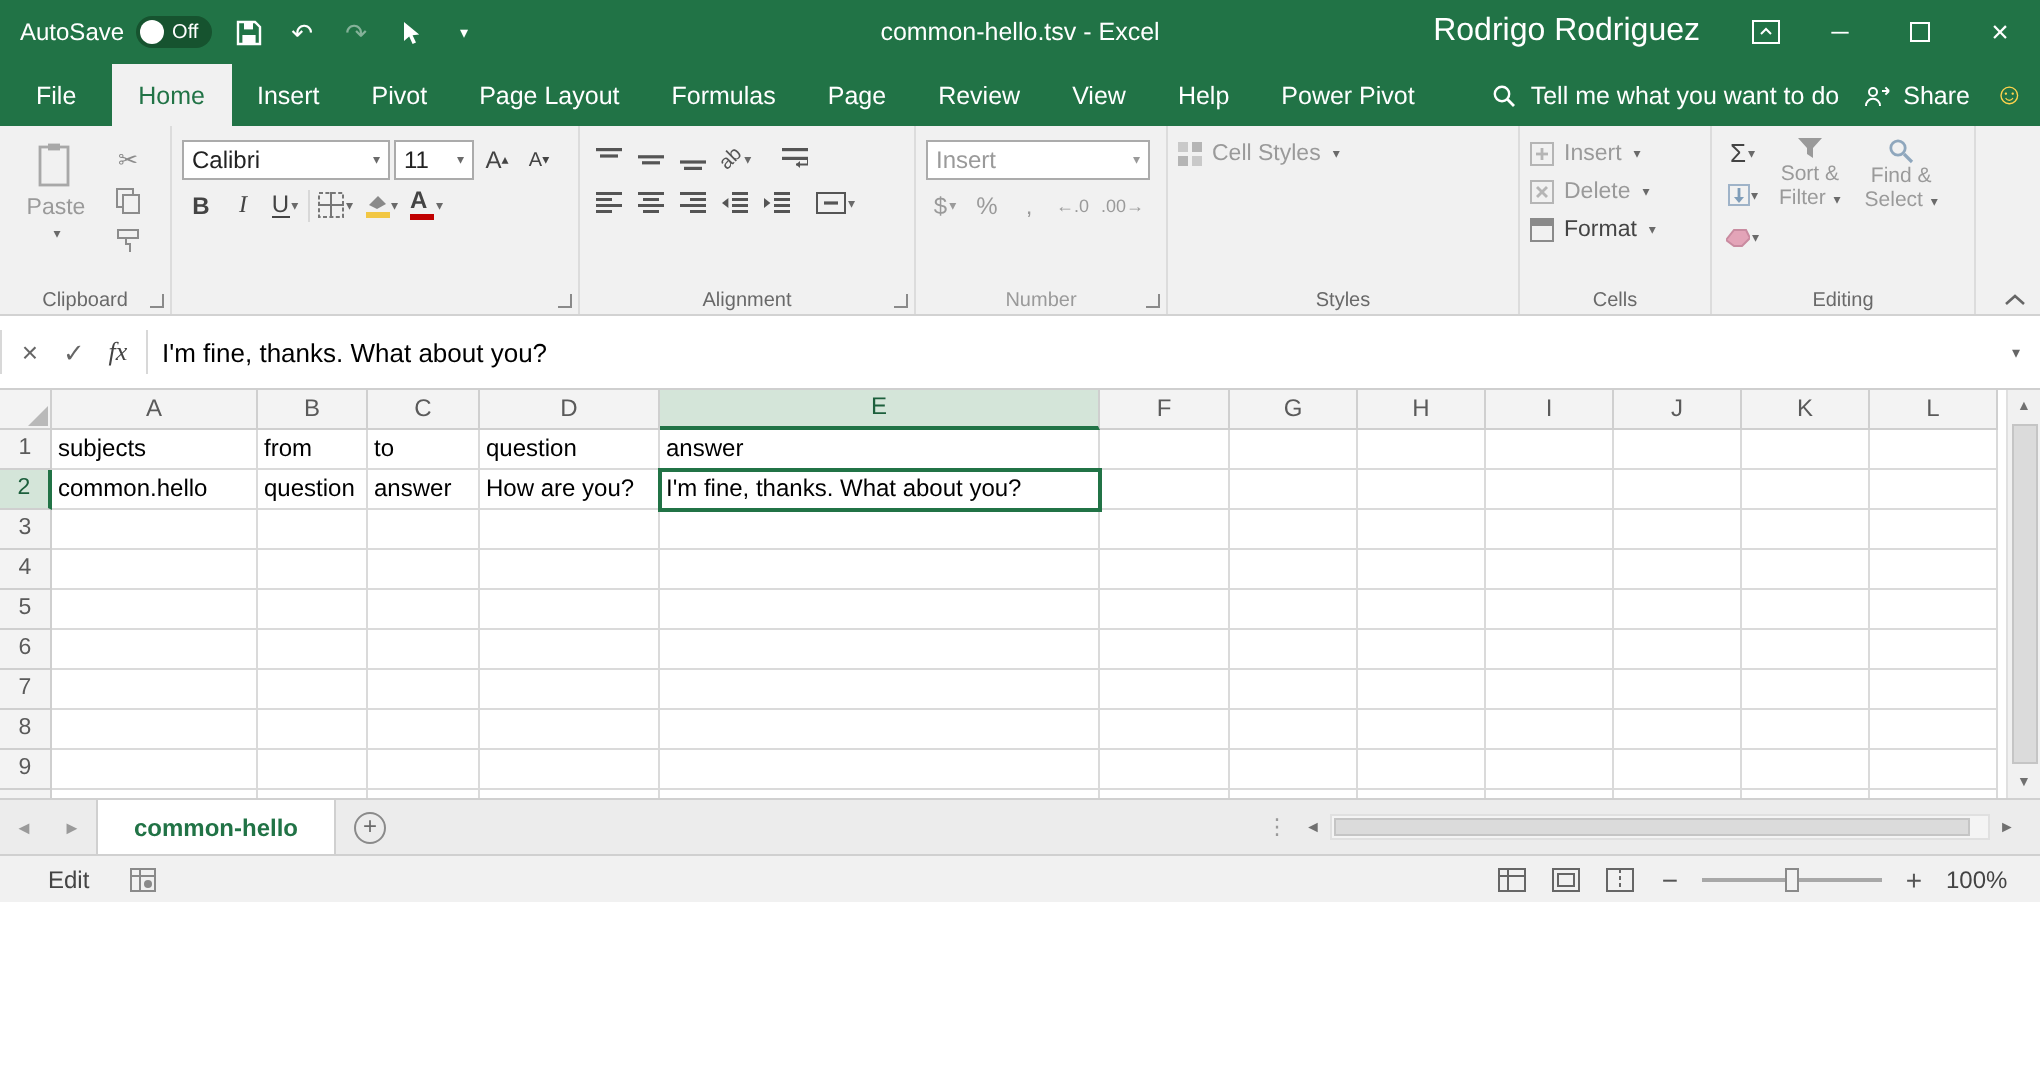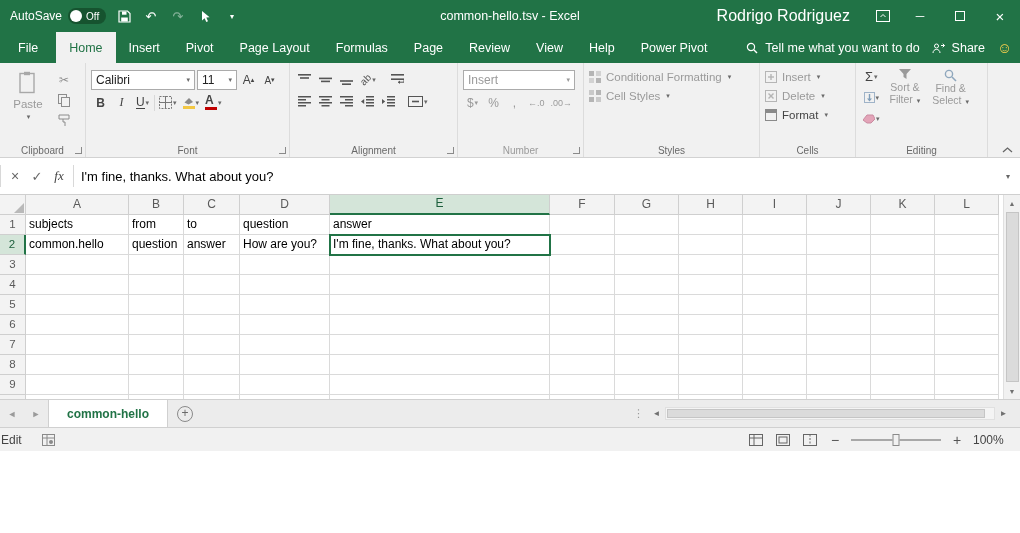--- a/index.html
+++ b/index.html
@@ -98,21 +98,21 @@
   .sadd{width:16px;height:16px;border:1px solid #8a8a8a;border-radius:50%;color:#6a6a6a;font-size:12px;line-height:13px;text-align:center}
   .sflex{flex:1}
   .sdots{display:flex;align-items:center;color:#9a9a9a;font-size:11px;padding:0 4px}
   .hscroll{display:flex;align-items:center;width:372px;padding-right:8px}
   .harrow{width:17px;height:17px;display:flex;align-items:center;justify-content:center;color:#707070;font-size:8px}
   .htrack{flex:1;height:13px;background:#f4f4f4;border:1px solid #e0e0e0;position:relative}
   .hthumb{position:absolute;left:1px;top:1px;bottom:1px;width:97%;background:#dbdbdb;border:1px solid #c5c5c5}
 
   
   .statusbar{flex:0 0 24px;background:#f1f1f1;border-top:1px solid #d0d0d0;display:flex;align-items:center;font-size:12px;color:#444}
-  .smode{padding-left:1px}
+  .smode{padding-left:24px}
   .macro{margin-left:20px;display:flex;align-items:center}
   .sright{margin-left:auto;display:flex;align-items:center;gap:9px;padding-right:13px}
   .viewbtn{width:18px;height:18px;display:flex;align-items:center;justify-content:center}
   .zbtn{font-size:14px;color:#555;width:14px;text-align:center}
   .ztrack{width:90px;height:2px;background:#a8a8a8;position:relative}
   .zthumb{position:absolute;left:50%;top:-5px;width:7px;height:12px;background:#f1f1f1;border:1px solid #8a8a8a;transform:translateX(-50%)}
   .zoomlvl{width:34px;}
   svg{display:block}
 </style>
 </head>
@@ -278,21 +278,20 @@
               </svg>
             <span class="fillbar"></span>
           </span>
           <span class="drop">▾</span>
         </span>
         <span class="sbtn">
           <span class="fc">A<span class="bar"></span></span>
           <span class="drop">▾</span>
         </span>
       </div>
-      <span class="glabel">Font</span>
       <span class="launcher"></span>
     </div>
 
     <div class="rgroup" style="width:168px">
       <div class="rrow">
         <span class="sbtn">
             <svg width="13" height="11" viewBox="0 0 13 11">
               <rect y="0" width="13" height="1.6" fill="#555"></rect>
               <rect x="2" y="3.2" width="9" height="1.6" fill="#555"></rect>
             </svg>
@@ -400,30 +399,20 @@
           </span>
         <span class="sbtn dec">
             <span>.00→</span>
           </span>
       </div>
       <span class="glabel">Number</span>
       <span class="launcher"></span>
     </div>
 
     <div class="rgroup" style="width:176px">
-      <div class="strow">
-        <svg width="12" height="12" viewBox="0 0 12 12">
-            <rect width="5" height="5" fill="#b5b5b5"></rect>
-            <rect x="7" width="5" height="5" fill="#d2d2d2"></rect>
-            <rect y="7" width="5" height="5" fill="#d2d2d2"></rect>
-            <rect x="7" y="7" width="5" height="5" fill="#b5b5b5"></rect>
-          </svg>
-        <span>Conditional Formatting</span>
-        <span class="drop">▾</span>
-      </div>
       <div class="strow">
         <svg width="12" height="12" viewBox="0 0 12 12">
             <rect width="5" height="5" fill="#c9c9c9"></rect>
             <rect x="7" width="5" height="5" fill="#b5b5b5"></rect>
             <rect y="7" width="5" height="5" fill="#b5b5b5"></rect>
             <rect x="7" y="7" width="5" height="5" fill="#c9c9c9"></rect>
           </svg>
         <span>Cell Styles</span>
         <span class="drop">▾</span>
       </div>

